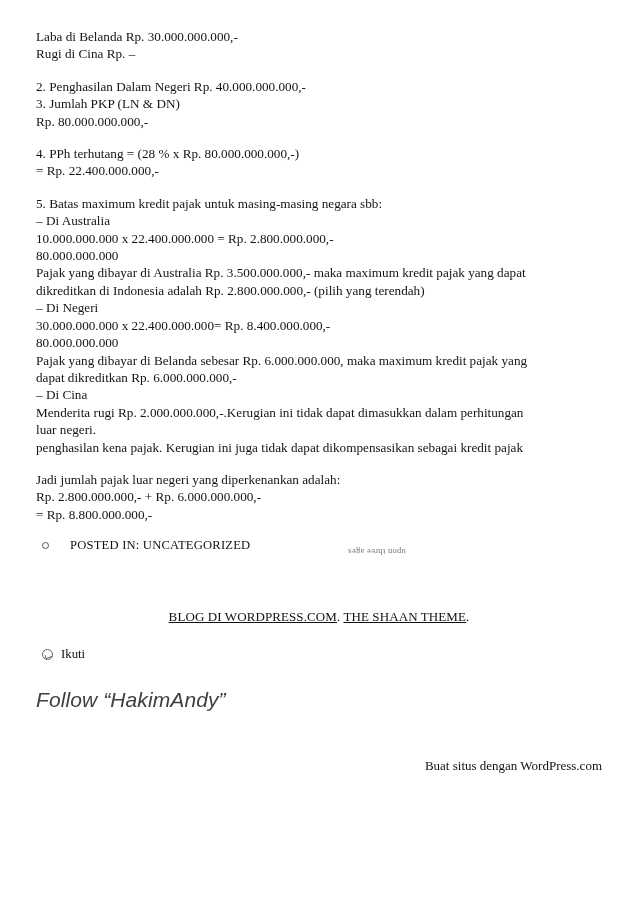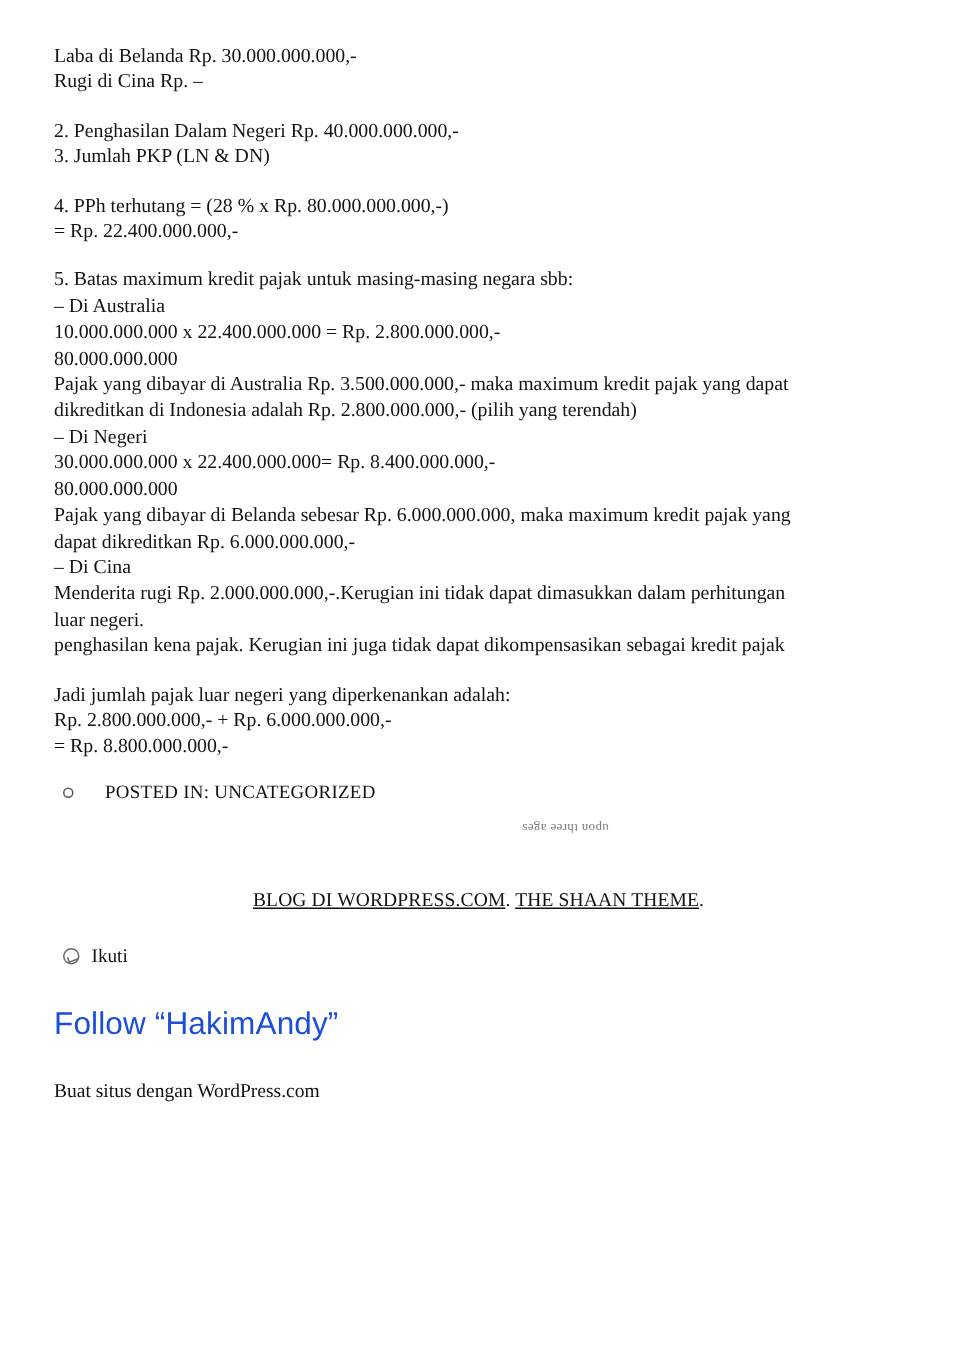--- a/index.html
+++ b/index.html
@@ -107,45 +107,47 @@
   }
   .follow-label {
     font-size: 12.8px;
     font-family: "Liberation Serif", serif;
   }
   .follow-heading {
     margin: 26px 0 0 0;
     font-family: "Liberation Sans", sans-serif;
     font-size: 21px;
     font-weight: 400;
-    color: #1d4ed8;
+    color: #404040;
     letter-spacing: 0.1px;
+    font-style: italic;
   }
   .build-line {
-    text-align: left;
-    margin-top: 24px;
+    text-align: right;
+    margin-top: 46px;
     font-size: 13px;
     color: #111;
   }
 </style>
 </head>
 <body>
 
 <div class="page">
 
   <div class="doc-body">
 
     <div class="para">
       <span class="ln">Laba di Belanda Rp. 30.000.000.000,-</span>
       <span class="ln">Rugi di Cina Rp. –</span>
     </div>
 
     <div class="para">
       <span class="ln">2. Penghasilan Dalam Negeri Rp. 40.000.000.000,-</span>
       <span class="ln">3. Jumlah PKP (LN &amp; DN)</span>
+      <span class="ln">Rp. 80.000.000.000,-</span>
     </div>
 
     <div class="para">
       <span class="ln">4. PPh terhutang = (28 % x Rp. 80.000.000.000,-)</span>
       <span class="ln">= Rp. 22.400.000.000,-</span>
     </div>
 
     <div class="para">
       <span class="ln">5. Batas maximum kredit pajak untuk masing-masing negara sbb:</span>
       <span class="ln">– Di Australia</span>

